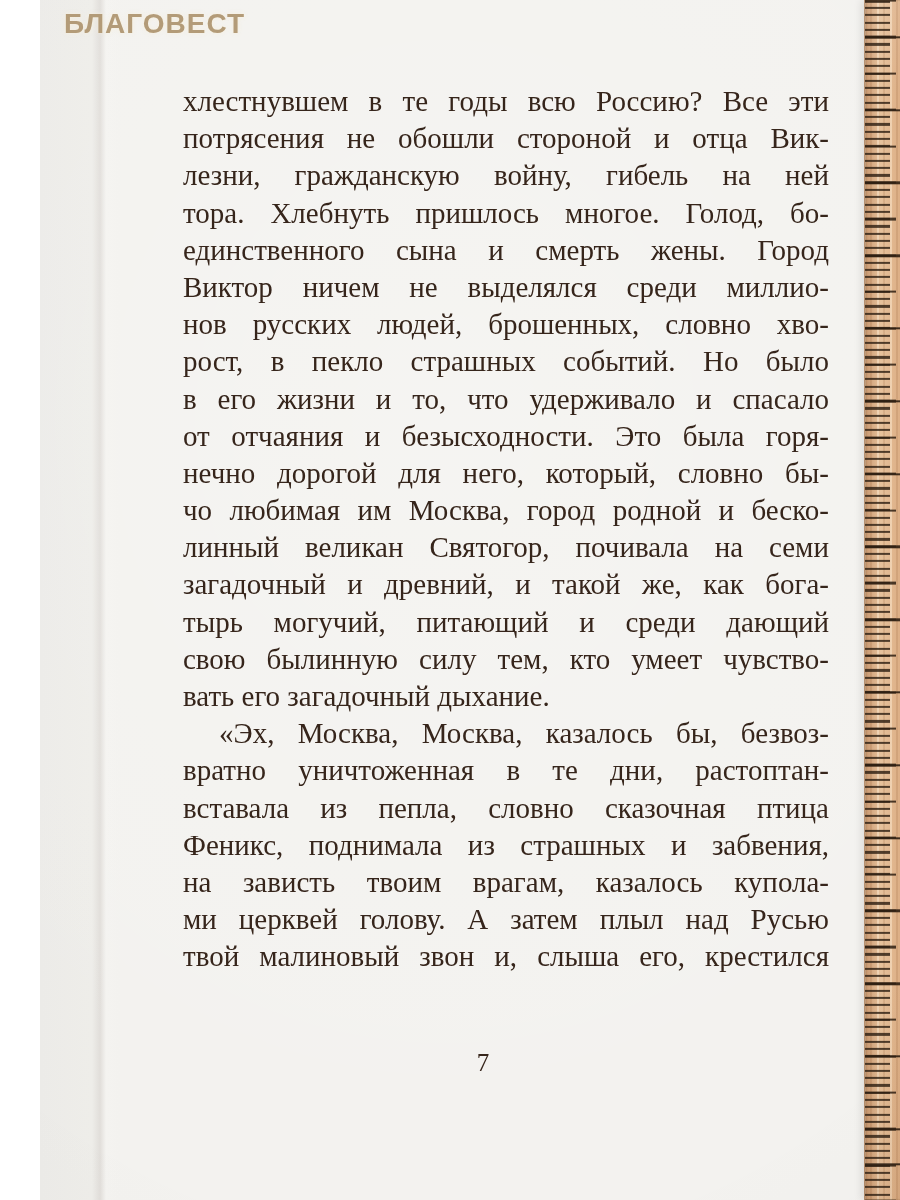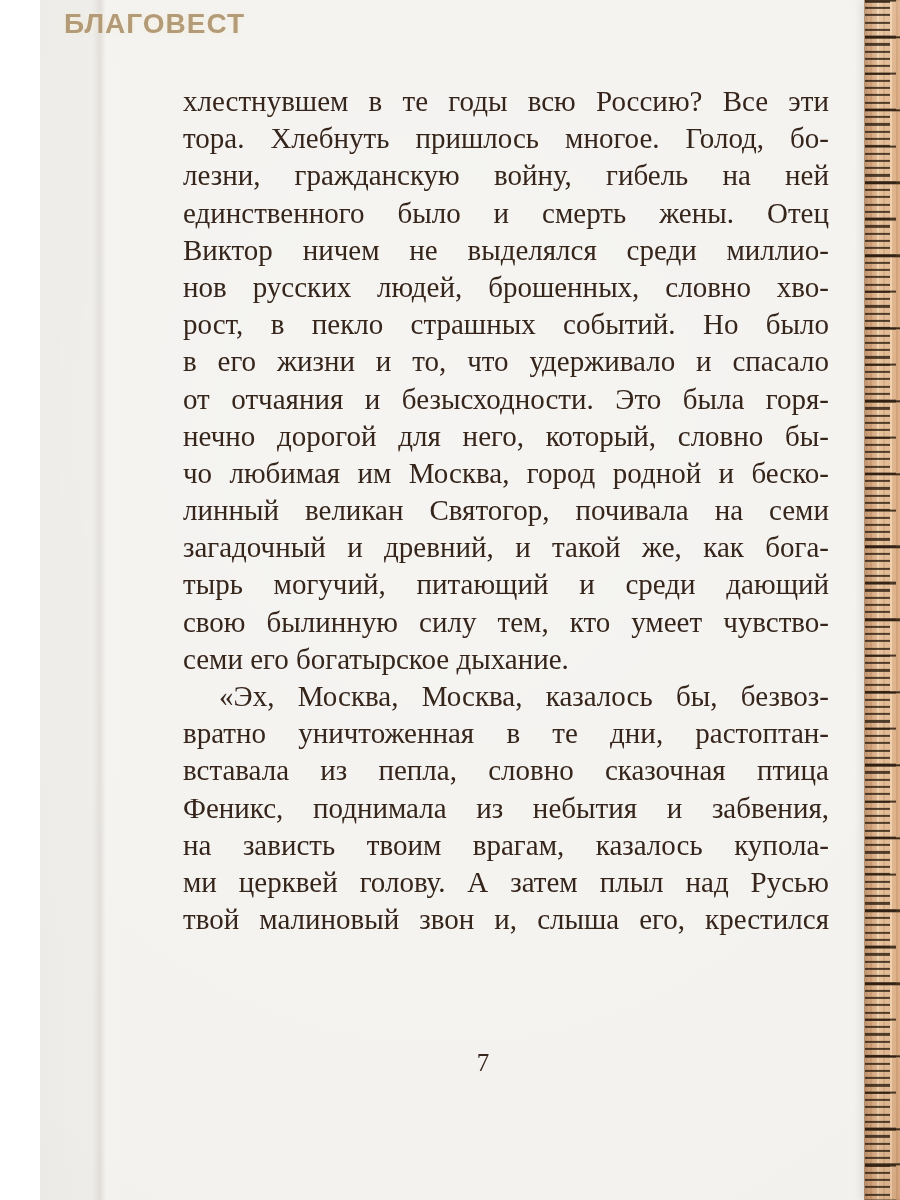--- a/index.html
+++ b/index.html
@@ -57,39 +57,40 @@
 </head>
 <body>
 
 <div class="shot">
 
   <div class="watermark">БЛАГОВЕСТ</div>
 
   <div class="page-text">
 
   <div class="line">хлестнувшем в те годы всю Россию? Все эти</div>
+      <div class="line">потрясения не обошли стороной и отца Вик-</div>
+      <div class="line">лезни, гражданскую войну, гибель на ней</div>
       <div class="line">тора. Хлебнуть пришлось многое. Голод, бо-</div>
-      <div class="line">лезни, гражданскую войну, гибель на ней</div>
-      <div class="line">единственного было и смерть жены. Отец</div>
+      <div class="line">единственного сына и смерть жены. Город</div>
       <div class="line">Виктор ничем не выделялся среди миллио-</div>
       <div class="line">нов русских людей, брошенных, словно хво-</div>
       <div class="line">рост, в пекло страшных событий. Но было</div>
       <div class="line">в его жизни и то, что удерживало и спасало</div>
       <div class="line">от отчаяния и безысходности. Это была горя-</div>
       <div class="line">нечно дорогой для него, который, словно бы-</div>
       <div class="line">чо любимая им Москва, город родной и беско-</div>
       <div class="line">линный великан Святогор, почивала на семи</div>
       <div class="line">загадочный и древний, и такой же, как бога-</div>
       <div class="line">тырь могучий, питающий и среди дающий</div>
       <div class="line">свою былинную силу тем, кто умеет чувство-</div>
-      <div class="line endline">семи его богатырское дыхание.</div>
+      <div class="line endline">вать его загадочный дыхание.</div>
       <div class="line indent">«Эх, Москва, Москва, казалось бы, безвоз-</div>
       <div class="line">вратно уничтоженная в те дни, растоптан-</div>
       <div class="line">вставала из пепла, словно сказочная птица</div>
-      <div class="line">Феникс, поднимала из небытия и забвения,</div>
+      <div class="line">Феникс, поднимала из страшных и забвения,</div>
       <div class="line">на зависть твоим врагам, казалось купола-</div>
       <div class="line">ми церквей голову. А затем плыл над Русью</div>
       <div class="line">твой малиновый звон и, слыша его, крестился</div>
     </div>
 
   <div class="page-number">7</div>
 
   <div class="ruler">
     <div class="ticks mm"></div>
     <div class="ticks half"></div>

